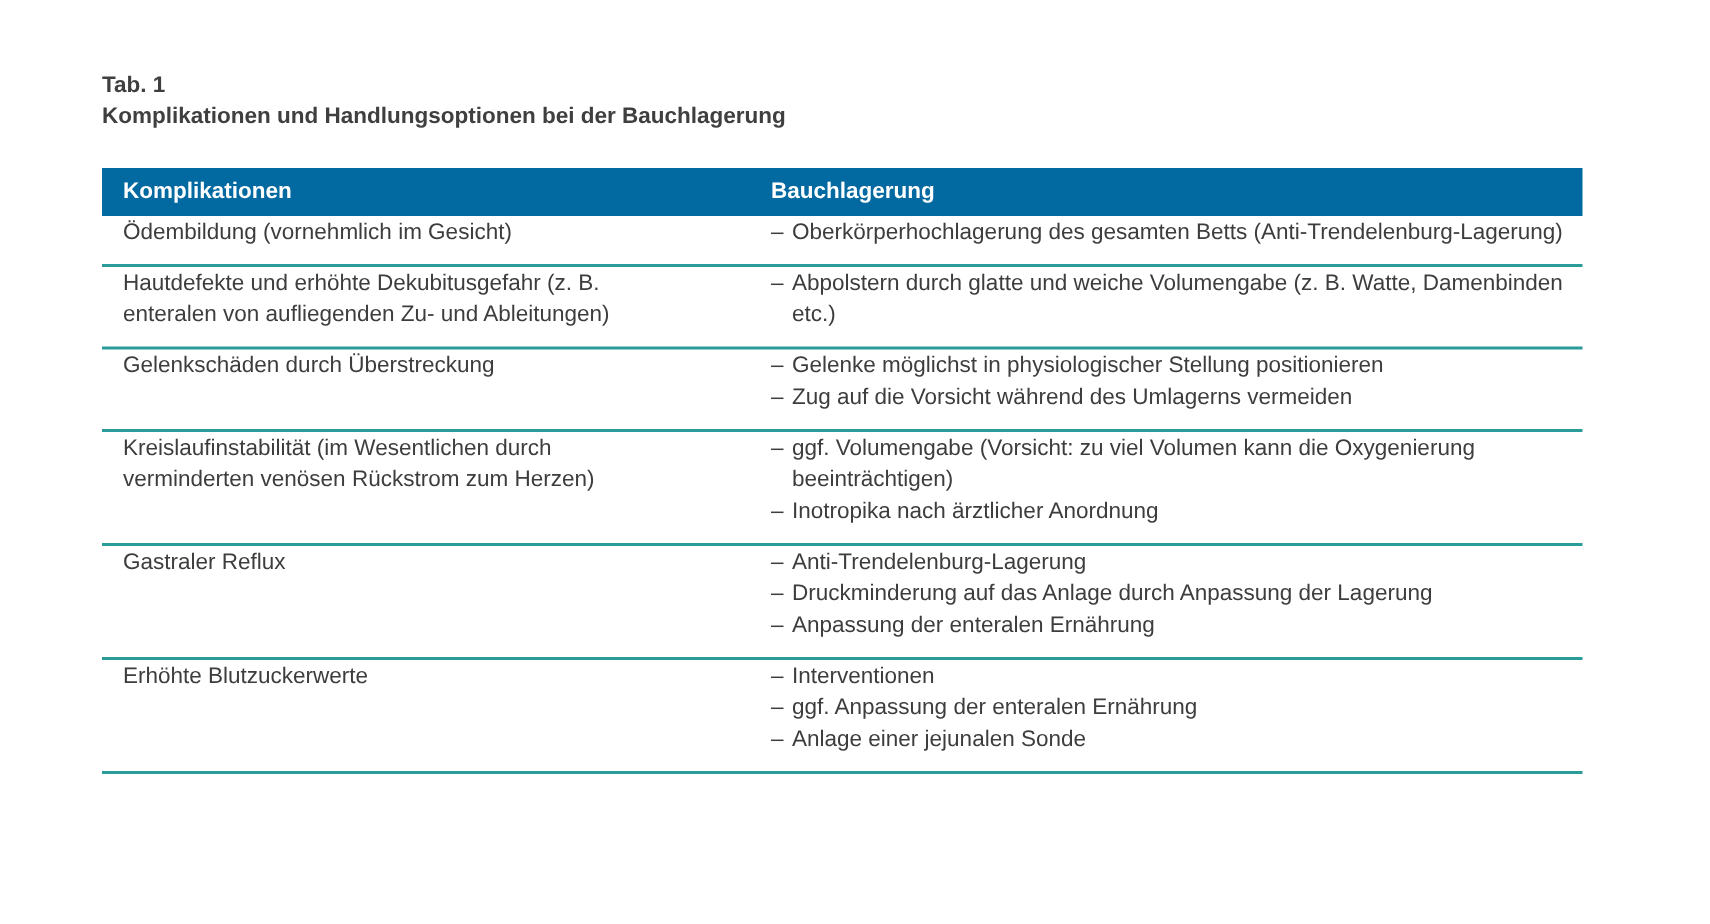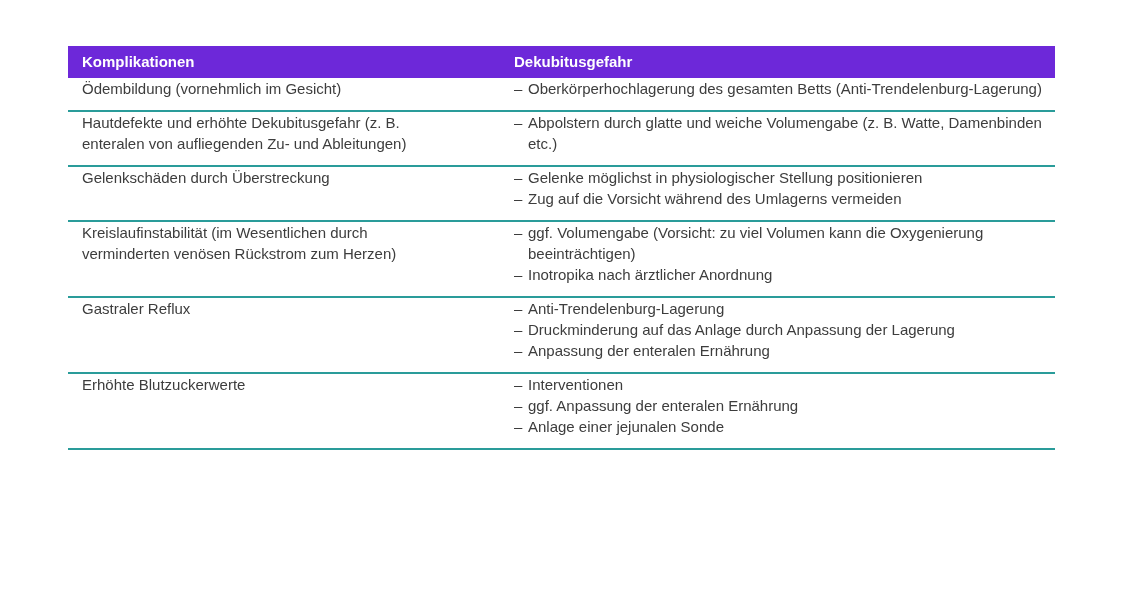--- a/index.html
+++ b/index.html
@@ -33,21 +33,21 @@
     border-collapse: collapse;
     width: 987px;
     table-layout: fixed;
     font-size: 15px;
     line-height: 21px;
   }
   table.comp-table col.c1 { width: 440px; }
   table.comp-table col.c2 { width: 547px; }
 
   thead th {
-    background: #6d28d9;
+    background: #0369a1;
     color: #ffffff;
     font-weight: bold;
     text-align: left;
     font-size: 15px;
     padding: 5px 12px 6px 14px;
     vertical-align: middle;
   }
   thead th.h2 { padding-left: 6px; }
 
   tbody td {
@@ -72,30 +72,34 @@
   }
   ul.intv-list .txt {
     flex: 1 1 auto;
   }
 </style>
 </head>
 <body>
 
 <div class="page">
 
+  <div class="caption">
+    <span class="tab-no">Tab. 1</span>
+    <span class="tab-title">Komplikationen und Handlungsoptionen bei der Bauchlagerung</span>
+  </div>
 
   <table class="comp-table">
     <colgroup>
         <col class="c1">
         <col class="c2">
       </colgroup>
     <thead>
       <tr>
         <th class="h1">Komplikationen</th>
-        <th class="h2">Dekubitusgefahr</th>
+        <th class="h2">Bauchlagerung</th>
       </tr>
     </thead>
     <tbody>
 
       <tr>
         <td class="comp">Ödembildung (vornehmlich im Gesicht)</td>
         <td class="intv">
           <ul class="intv-list">
             <li>
                 <span class="dash">–</span>

